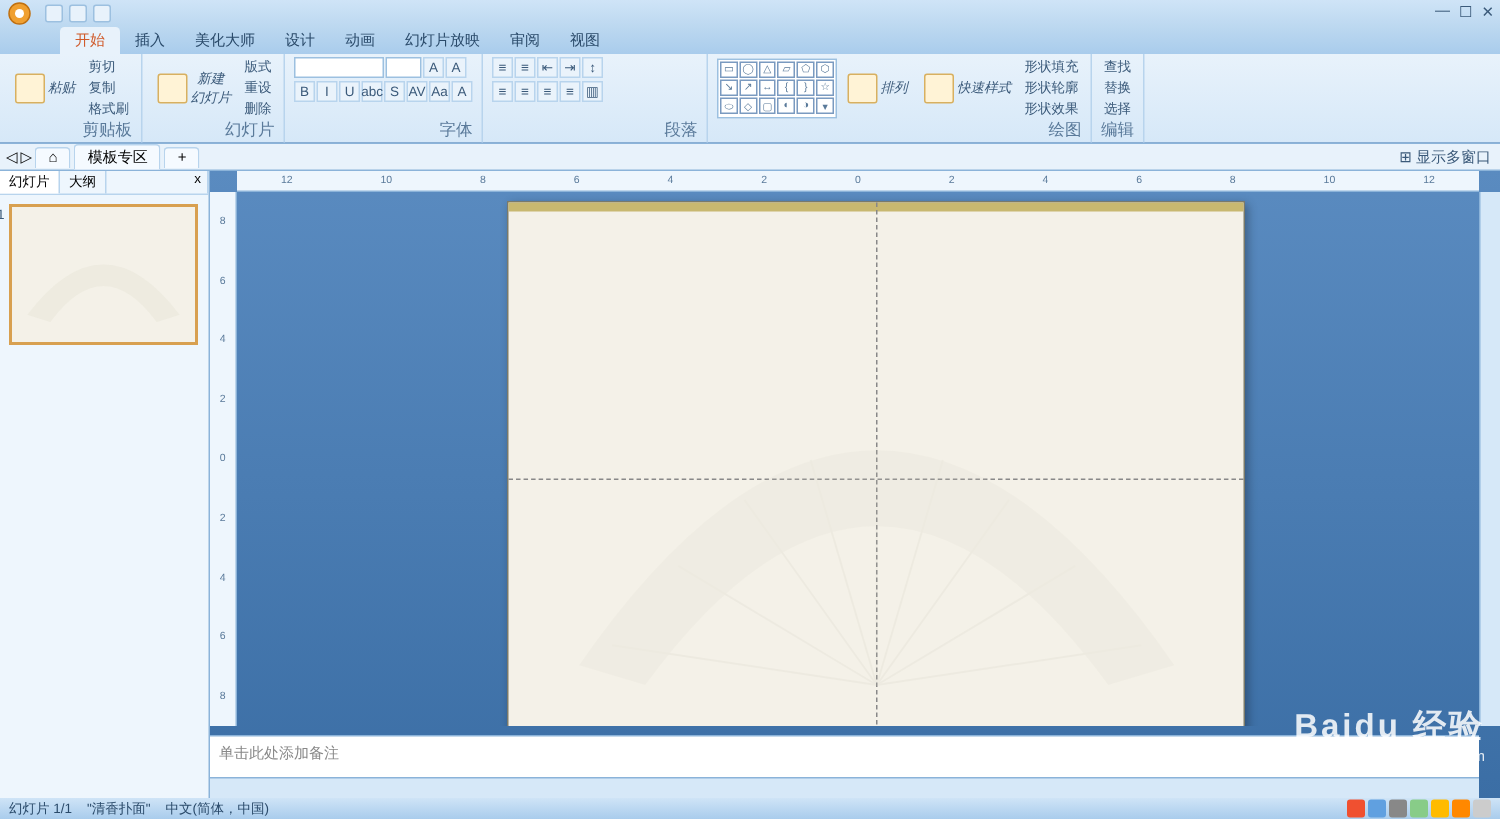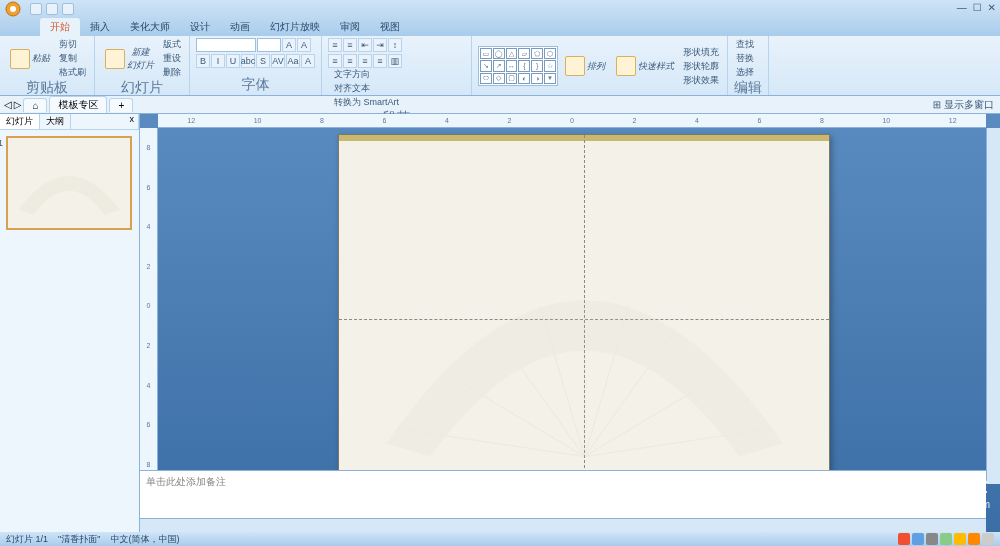--- a/index.html
+++ b/index.html
@@ -15,21 +15,21 @@
 .win-controls { position: absolute; right: 4px; top: 2px; display: flex; gap: 6px; font-size: 10px; color: #3b5a7a; }
 
 
 .ribbon-tabs { height: 18px; background: linear-gradient(#bcd8f0,#a9ccec); display: flex; align-items: flex-end; padding-left: 40px; font-size: 10px; }
 .ribbon-tabs span { padding: 2px 10px; color: #2a4a6a; cursor: pointer; }
 .ribbon-tabs span.active { background: #e8f2fb; border-radius: 3px 3px 0 0; color: #d05a2a; }
 
 
 .ribbon { height: 60px; background: linear-gradient(#e8f2fb,#d6e8f8); border-bottom: 1px solid #8bb3d9; display: flex; font-size: 9px; color: #3b5a7a; }
 .group { border-right: 1px solid #b8d4ed; padding: 2px 6px 1px 6px; display: flex; flex-direction: column; justify-content: space-between; }
-.group-label { text-align: center; font-size: 14px; color: #5a7a9a; }
+.group-label { text-align: right; font-size: 11px; color: #5a7a9a; }
 .group-content { flex: 1; display: flex; align-items: center; gap: 3px; }
 .big-btn { display: flex; flex-direction: row; align-items: center; gap: 2px; padding: 2px 4px; font-style: italic; }
 .big-btn .ico { width: 20px; height: 20px; background: #fff3d6; border: 1px solid #d8b060; border-radius: 2px; }
 .small-btns { display: flex; flex-direction: column; gap: 1px; }
 .small-btns span { padding: 0 2px; white-space: nowrap; }
 .font-box, .size-box { border: 1px solid #9cc0e0; background: #fff; height: 14px; font-size: 9px; padding: 0 2px; }
 .font-box { width: 60px; } .size-box { width: 24px; }
 .btn-row { display: flex; gap: 1px; }
 .btn-row span { width: 14px; height: 14px; border: 1px solid #b8d4ed; background: #eaf3fb; display: flex; align-items: center; justify-content: center; font-size: 9px; }
 .shapes-gallery { width: 80px; height: 40px; border: 1px solid #9cc0e0; background: #fff; display: grid; grid-template-columns: repeat(6,1fr); grid-template-rows: repeat(3,1fr); gap: 1px; padding: 1px; }
@@ -56,21 +56,21 @@
 .ruler-v { position: absolute; top: 14px; left: 0; width: 18px; bottom: 48px; background: #eef6fd; border-right: 1px solid #8bb3d9; font-size: 7px; color: #5a7a9a; display: flex; flex-direction: column; align-items: center; justify-content: space-around; }
 .slide-viewport { position: absolute; top: 14px; left: 18px; right: 14px; bottom: 48px; overflow: hidden; }
 .slide { position: absolute; left: 180px; top: 6px; width: 492px; height: 370px; background: #f4f1e8; border: 1px solid #7a7a6a; box-shadow: 2px 2px 6px rgba(0,0,0,0.3); }
 .slide::before, .slide::after { content: ""; position: absolute; background: #c8b870; }
 .slide::before { top: 0; left: 0; right: 0; height: 6px; }
 .slide::after { bottom: 0; left: 0; right: 0; height: 6px; }
 .guide-v { position: absolute; top: 0; bottom: 0; left: 50%; border-left: 1px dashed #888; }
 .guide-h { position: absolute; left: 0; right: 0; top: 50%; border-top: 1px dashed #888; }
 .fan { position: absolute; left: 5%; right: 5%; top: 30%; bottom: 10%; opacity: 0.15; }
 
-.notes { position: absolute; left: 0; right: 14px; bottom: 14px; height: 48px; background: #fff; border-top: 1px solid #8bb3d9; font-size: 10px; color: #888; padding: 4px 6px; }
+.notes { position: absolute; left: 0; right: 14px; bottom: 14px; height: 28px; background: #fff; border-top: 1px solid #8bb3d9; font-size: 10px; color: #888; padding: 4px 6px; }
 .scroll-v { position: absolute; right: 0; top: 14px; bottom: 48px; width: 14px; background: #d6e8f8; border-left: 1px solid #8bb3d9; }
 .scroll-h { position: absolute; left: 0; right: 14px; bottom: 0; height: 14px; background: #d6e8f8; border-top: 1px solid #8bb3d9; }
 
 
 .statusbar { position: absolute; bottom: 0; left: 0; right: 0; height: 14px; background: linear-gradient(#cfe4f7,#a9ccec); font-size: 9px; color: #2a4a6a; display: flex; align-items: center; padding: 0 6px; gap: 10px; }
 .statusbar .right { margin-left: auto; display: flex; gap: 2px; align-items: center; }
 .tray-ico { width: 12px; height: 12px; background: #f0a030; border-radius: 2px; }
 
 
 .watermark { position: absolute; right: 10px; bottom: 36px; color: rgba(255,255,255,0.85); text-align: right; font-size: 10px; pointer-events: none; }
@@ -172,25 +172,20 @@
         <span>⇥</span>
         <span>↕</span>
       </div>
       <div class="btn-row">
         <span>≡</span>
         <span>≡</span>
         <span>≡</span>
         <span>≡</span>
         <span>▥</span>
       </div>
-    </div>
-    <div class="small-btns" style="margin-left:4px">
-      <span>文字方向</span>
-      <span>对齐文本</span>
-      <span>转换为 SmartArt</span>
     </div>
     <div class="group-label">段落</div>
   </div>
 
   <div class="group" style="min-width:200px">
     <div class="group-content">
       <div class="shapes-gallery">
         <span>▭</span>
           <span>◯</span>
           <span>△</span>
@@ -217,20 +212,21 @@
       <div class="big-btn">
           <div class="ico"></div>
           <span>快速样式</span>
         </div>
       <div class="small-btns">
         <span>形状填充</span>
         <span>形状轮廓</span>
         <span>形状效果</span>
       </div>
     </div>
+    <div class="group-label">绘图</div>
   </div>
 
   <div class="group">
     <div class="group-content">
       <div class="small-btns">
         <span>查找</span>
         <span>替换</span>
         <span>选择</span>
       </div>
     </div>

